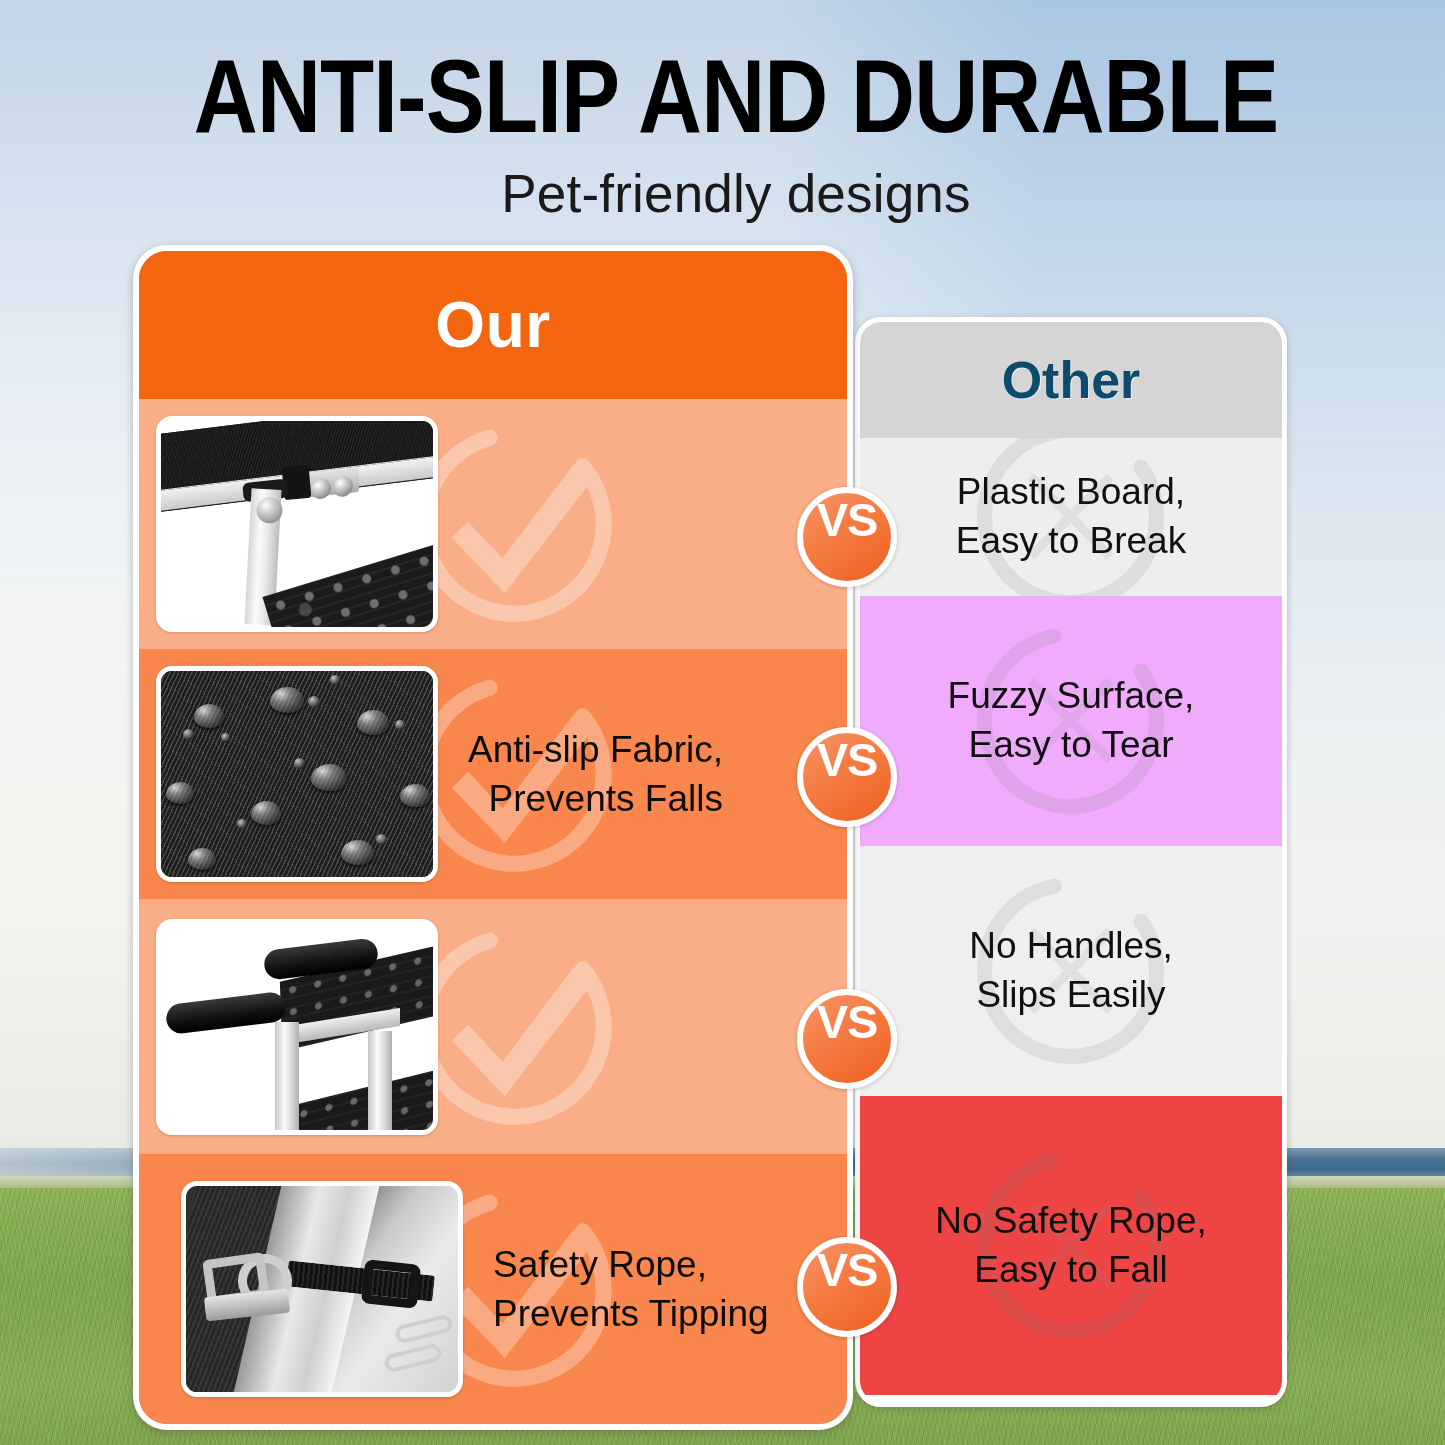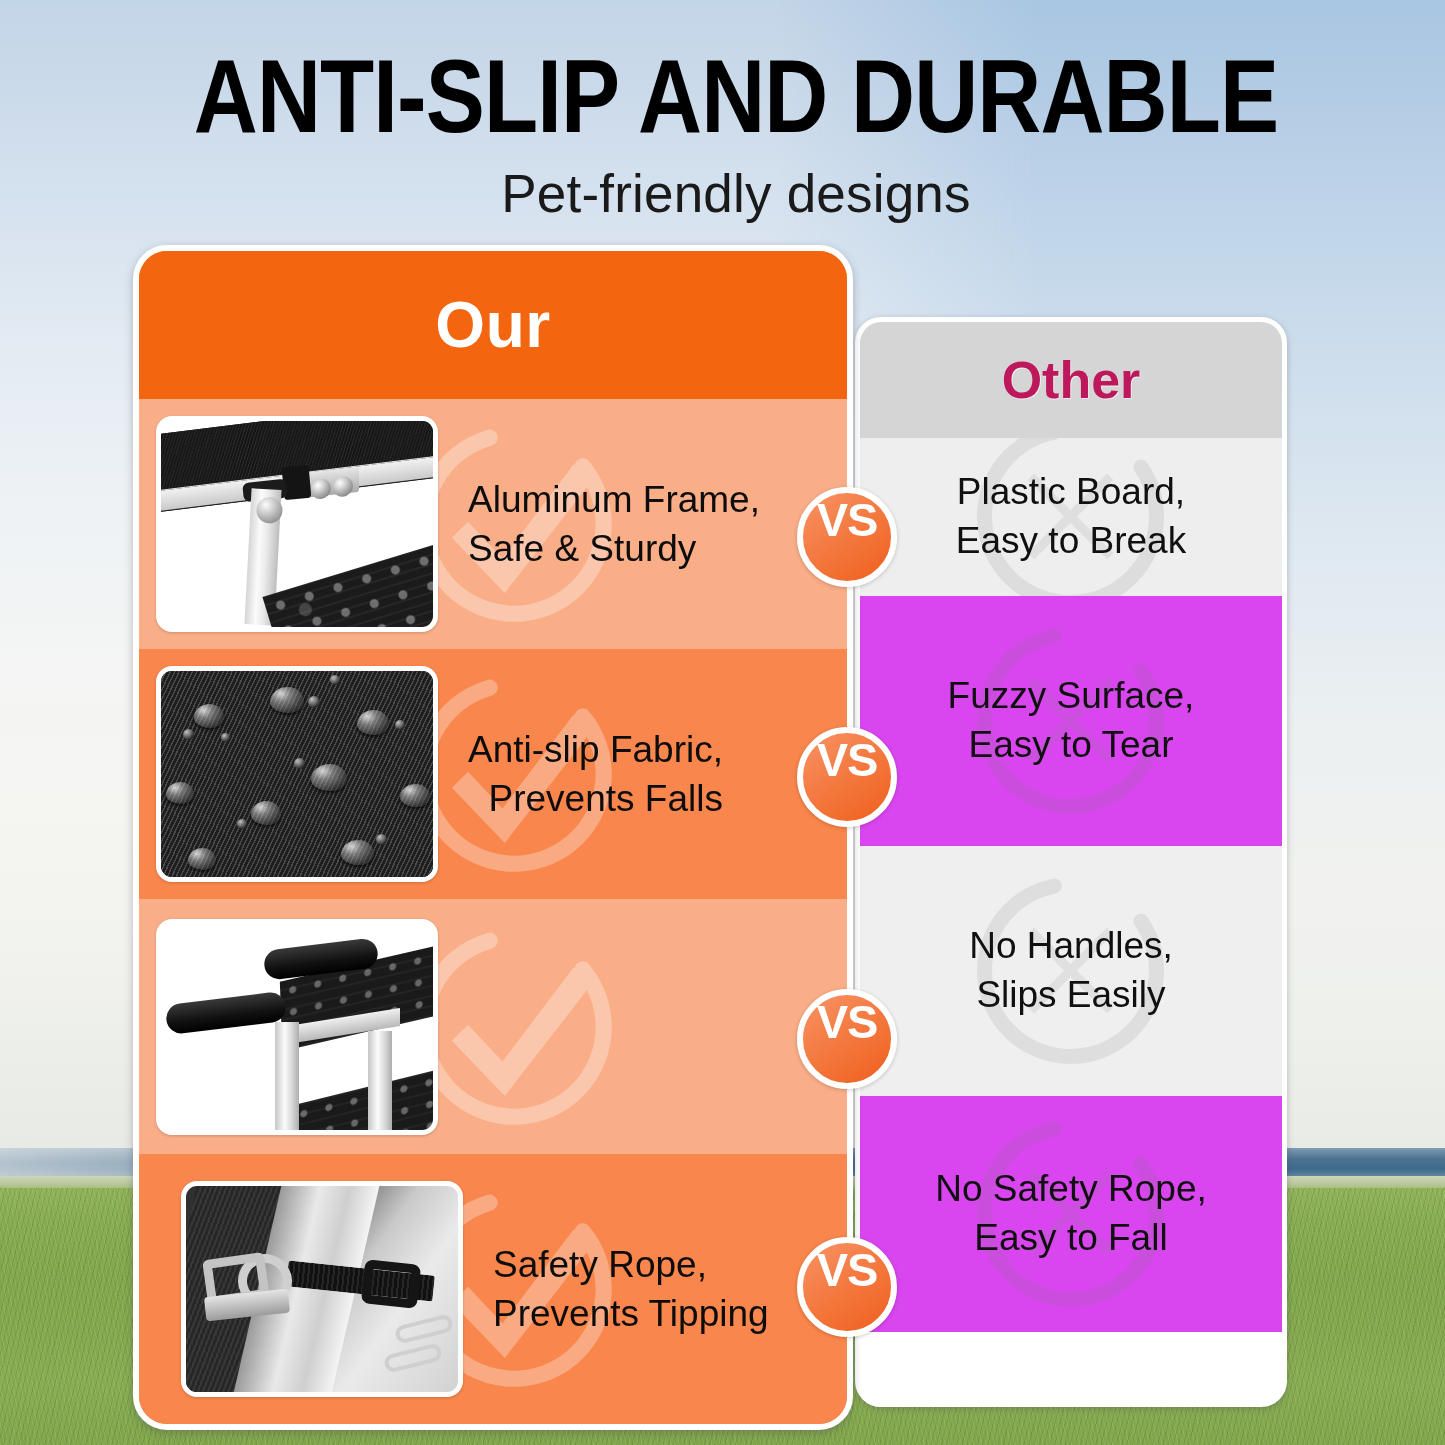--- a/index.html
+++ b/index.html
@@ -104,33 +104,33 @@
     box-shadow:0 2px 6px rgba(80,80,90,.35);
     overflow:hidden;
     border:5px solid #ffffff;
   }
   .other-head {
     height:116px;
     background:#d5d5d5;
     display:flex; align-items:center; justify-content:center;
   }
   .other-head span {
-    font-size:52px; font-weight:bold; color:#be185d;
+    font-size:52px; font-weight:bold; color:#0c4a6e;
     text-shadow:1px 1px 0 rgba(255,255,255,.55);
   }
   .other-rows { position:absolute; left:0; right:0; top:116px; bottom:0; }
   .other-row {
     position:relative;
     display:flex; align-items:center; justify-content:center;
     overflow:hidden;
   }
   .other-row.r0 { height:158px; background:#eeeeee; }
-  .other-row.r1 { height:250px; background:#d946ef; }
+  .other-row.r1 { height:250px; background:#f0abfc; }
   .other-row.r2 { height:250px; background:#efefef; }
-  .other-row.r3 { height:236px; background:#d946ef; }
+  .other-row.r3 { height:299px; background:#ef4444; }
   .other-text {
     position:relative; z-index:2;
     text-align:center;
     font-size:37px; line-height:1.32; color:#101010;
     white-space:pre-line;
   }
   .wm-other {
     position:absolute; left:50%; top:50%;
     width:215px; height:215px; margin-left:-108px; margin-top:-108px;
     opacity:.14; z-index:1;
@@ -453,22 +453,20 @@
         <div class="ph p1">
           <div class="top-step"></div>
             <div class="top-lip"></div>
           <div class="bracket"></div>
             <div class="blk"></div>
           <div class="cap"></div>
             <div class="leg"></div>
           <div class="low-step"></div>
         </div>
       </div>
-      <div class="our-text">Aluminum Frame,
-Safe &amp; Sturdy</div>
     </div>
 
     <div class="our-row r1">
       <svg class="wm-our" viewBox="0 0 100 100">
         <circle cx="50" cy="50" r="39" fill="none" stroke="#ffffff" stroke-width="7" stroke-linecap="round" stroke-dasharray="200 45" transform="rotate(-40 50 50)"></circle>
         <path d="M30 49 L45 65 L76 24 L84 31 L46 80 L23 56 Z" fill="#ffffff"></path>
       </svg>
       <div class="thumb">
         <div class="ph p2">
           <div class="drop" style="left:12%;top:16%;width:30px;height:24px;"></div>

